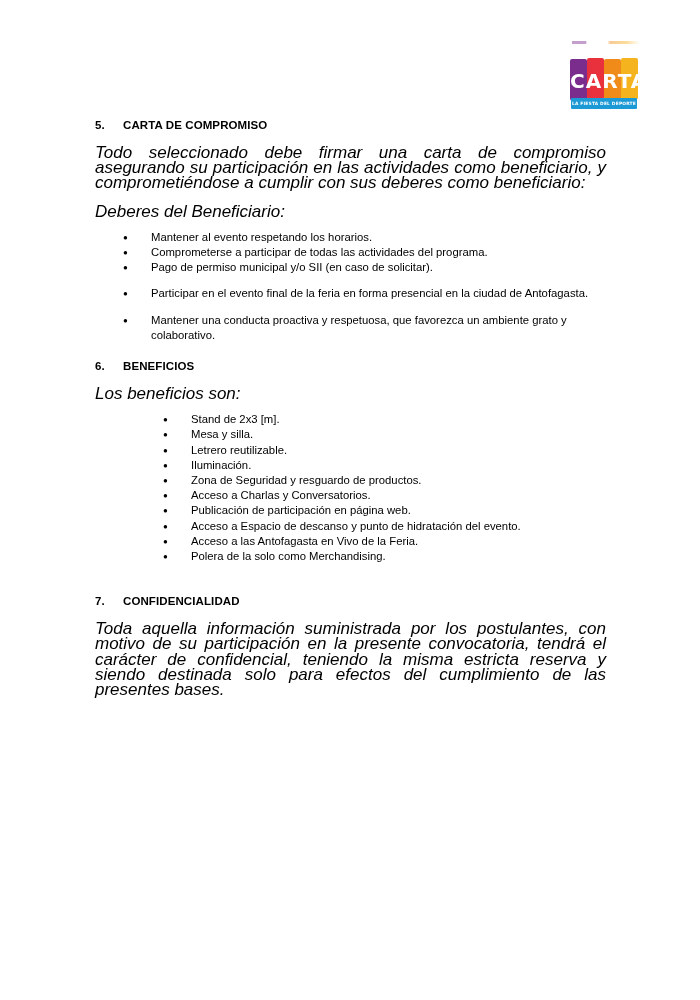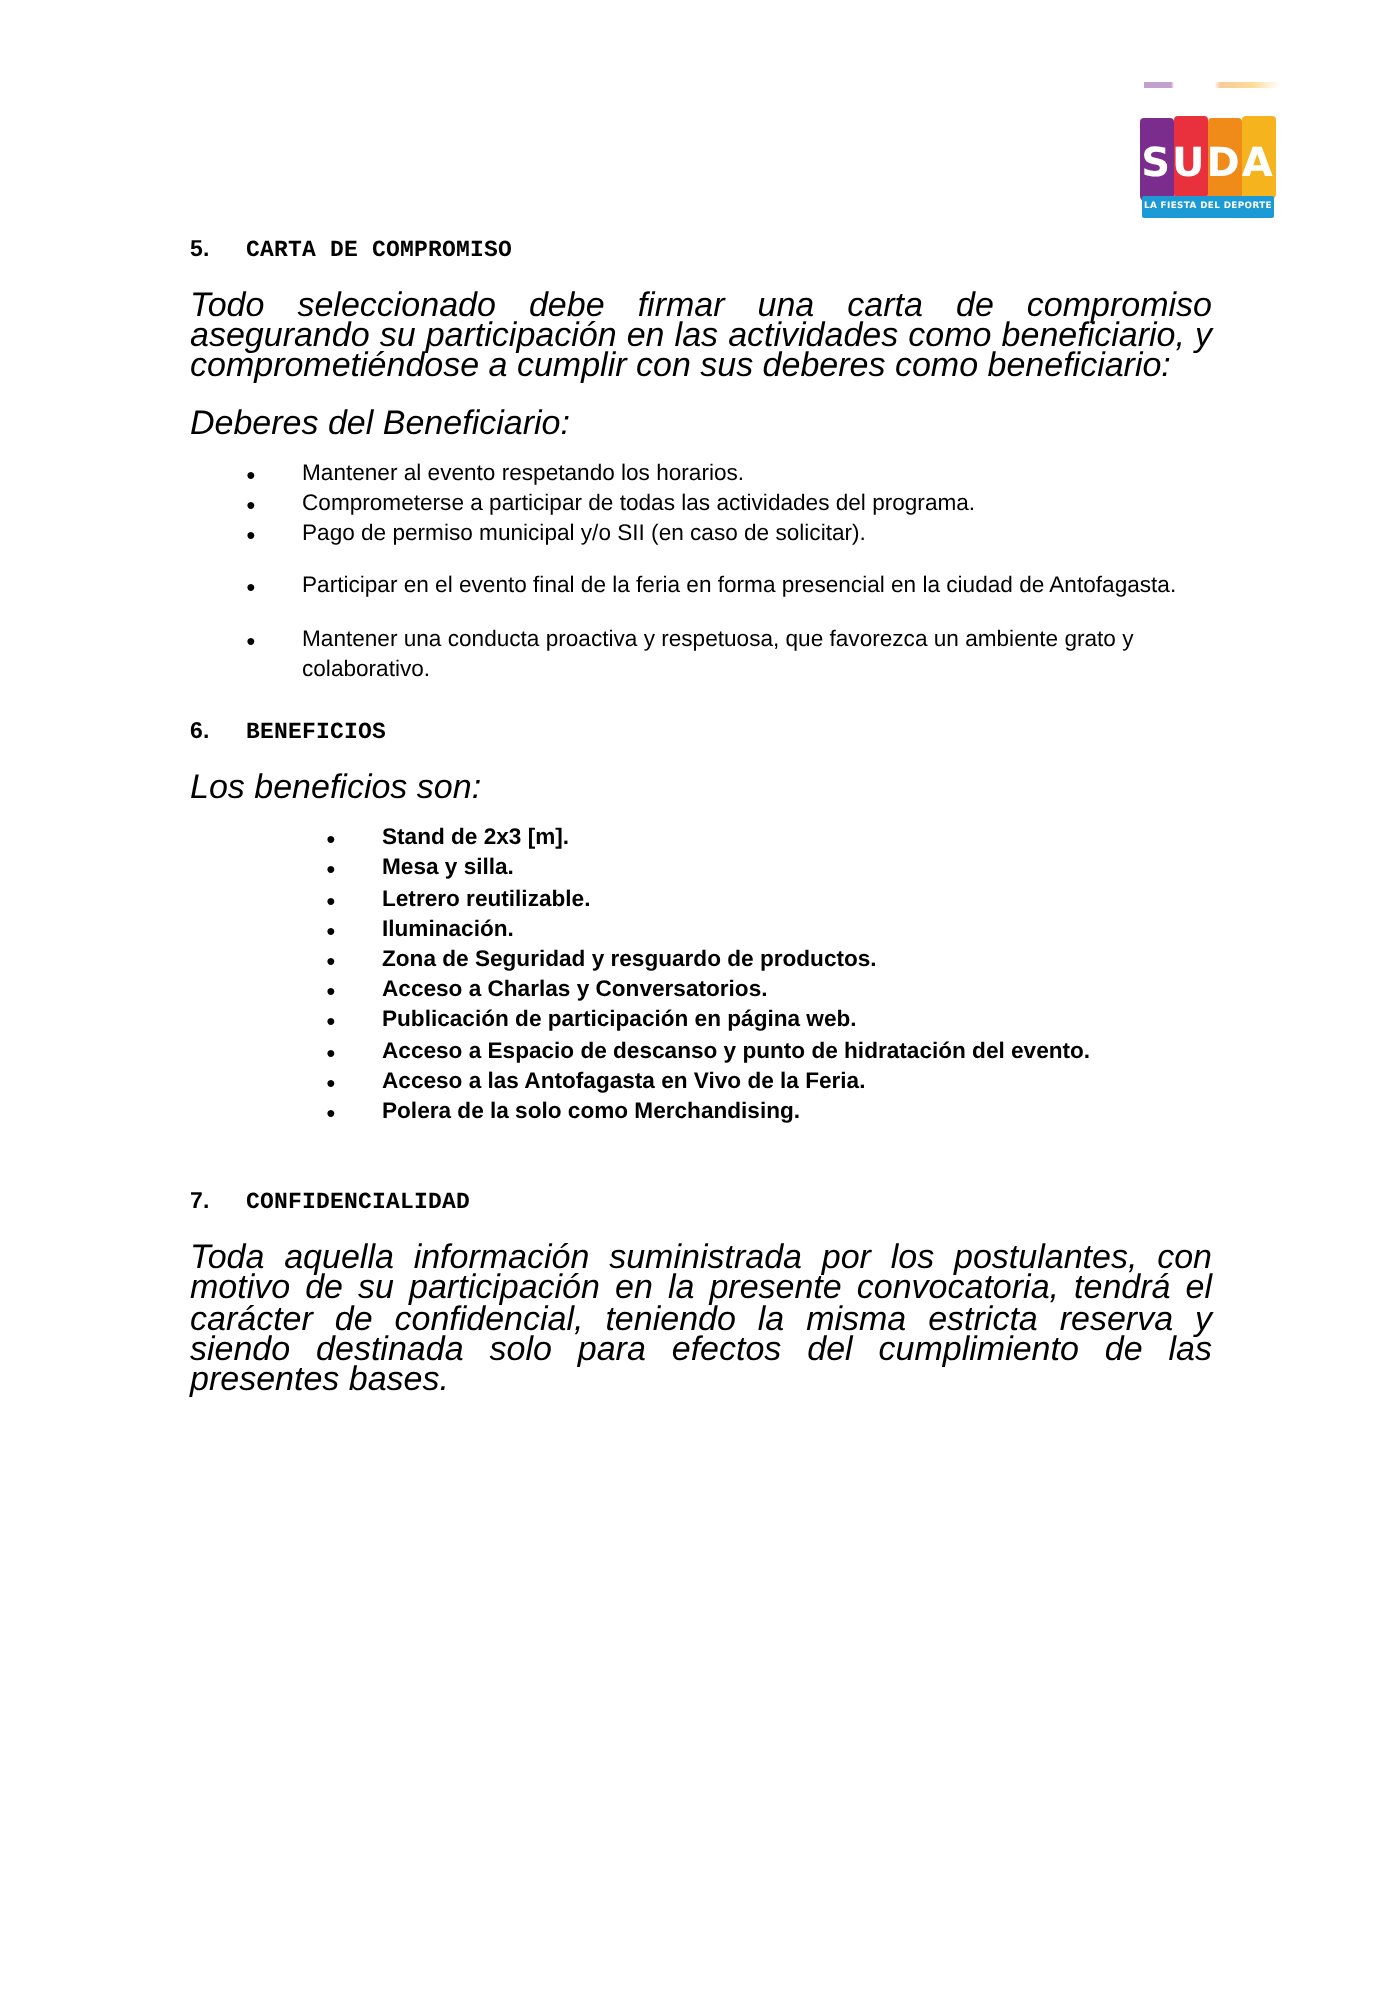--- a/index.html
+++ b/index.html
@@ -119,21 +119,20 @@
     letter-spacing: 0.1px;
   }
   .section-heading .num {
     position: absolute;
     left: 0;
     top: 0;
   }
   .section-heading .txt {
     padding-left: 10px;
     display: inline-block;
-    font-family: Liberation Mono, monospace;
   }
 
   p.body {
     font-size: 17px;
     line-height: 15.2px;
     margin: 0 0 13px 0;
     text-align: justify;
     text-justify: inter-word;
     font-style: italic;
   }
@@ -172,21 +171,20 @@
   }
   ul.duties > li.justified {
     text-align: justify;
     text-justify: inter-word;
   }
 
   
   ul.benefits {
     margin-left: 68px;
     margin-top: 0;
-    font-weight: bold;
   }
 
   .gap-before-heading {
     height: 6px;
   }
   .gap-confidencialidad {
     height: 20px;
   }
 </style>
 </head>
@@ -197,21 +195,21 @@
   <div class="header-zone">
     <div class="logo-artifact"></div>
 
     <div class="logo">
       <div class="logo-bands">
         <div class="logo-band b1"></div>
         <div class="logo-band b2"></div>
         <div class="logo-band b3"></div>
         <div class="logo-band b4"></div>
       </div>
-      <div class="logo-word">SUDA</div>
+      <div class="logo-word">CARTA</div>
       <div class="logo-tagline">LA FIESTA DEL DEPORTE</div>
     </div>
   </div>
 
   <div class="doc">
 
     <h2 class="section-heading">
       <span class="num">5.</span>
       <span class="txt">CARTA DE COMPROMISO</span>
     </h2>

